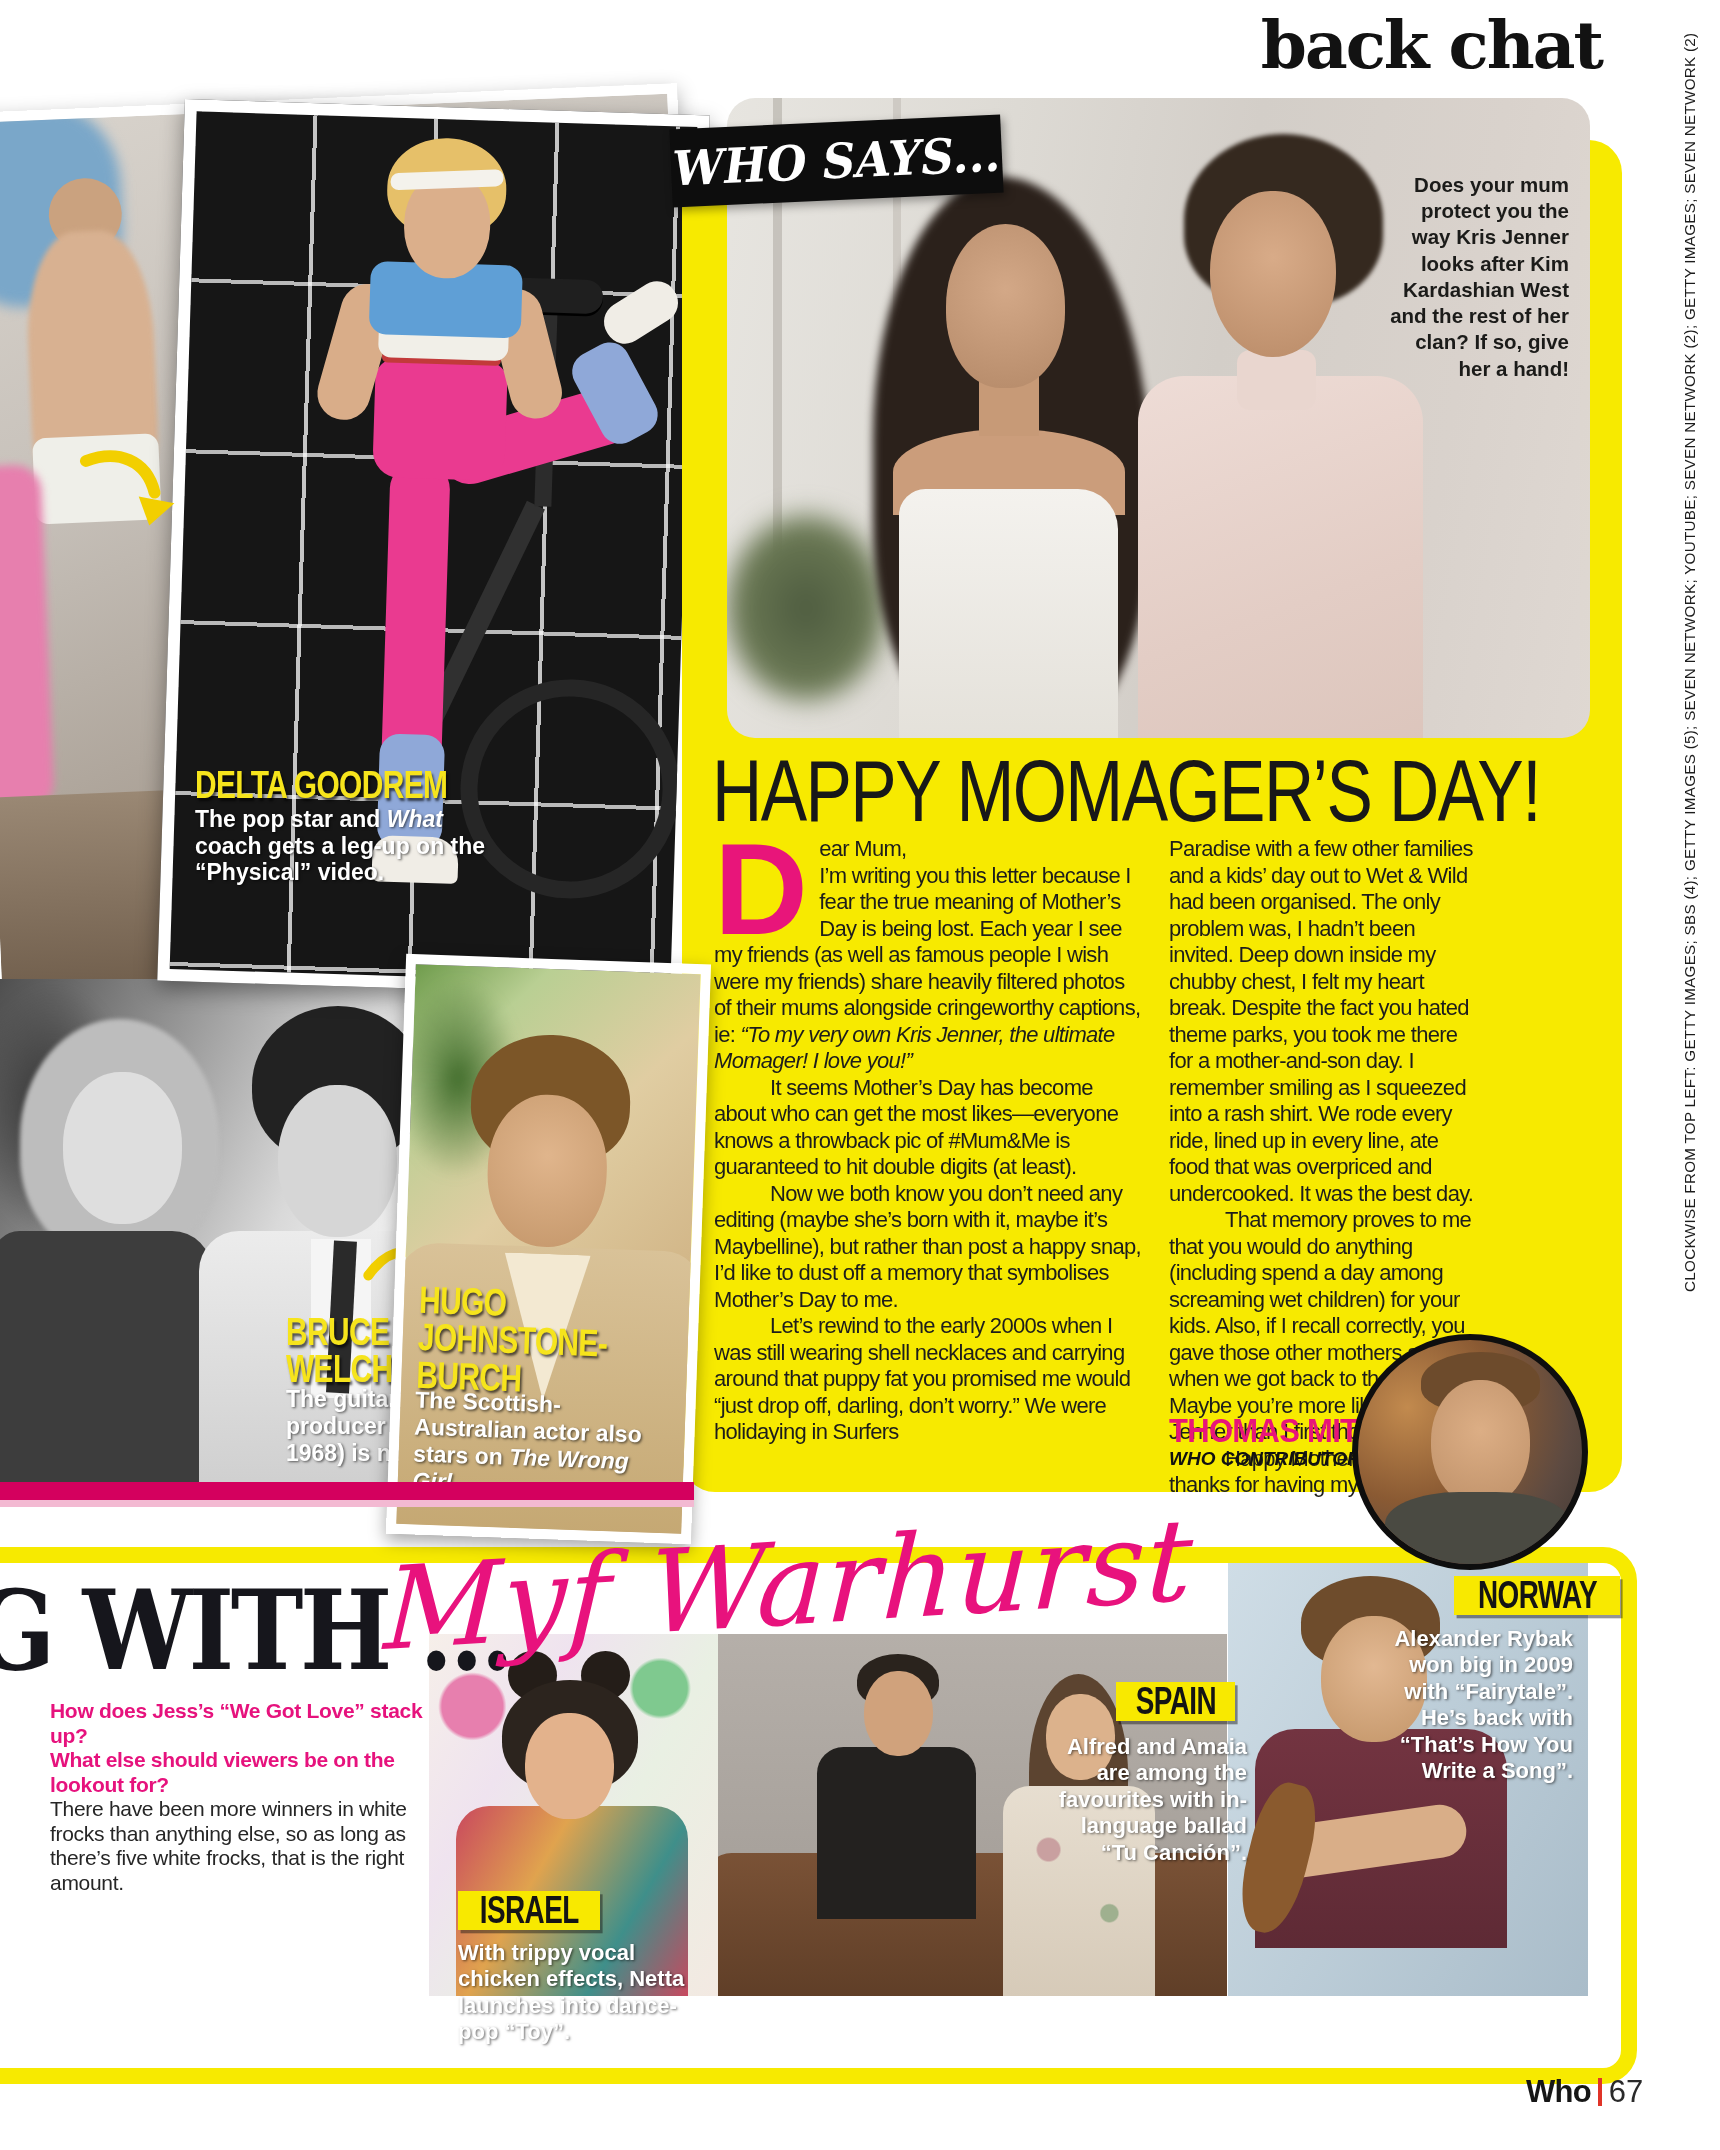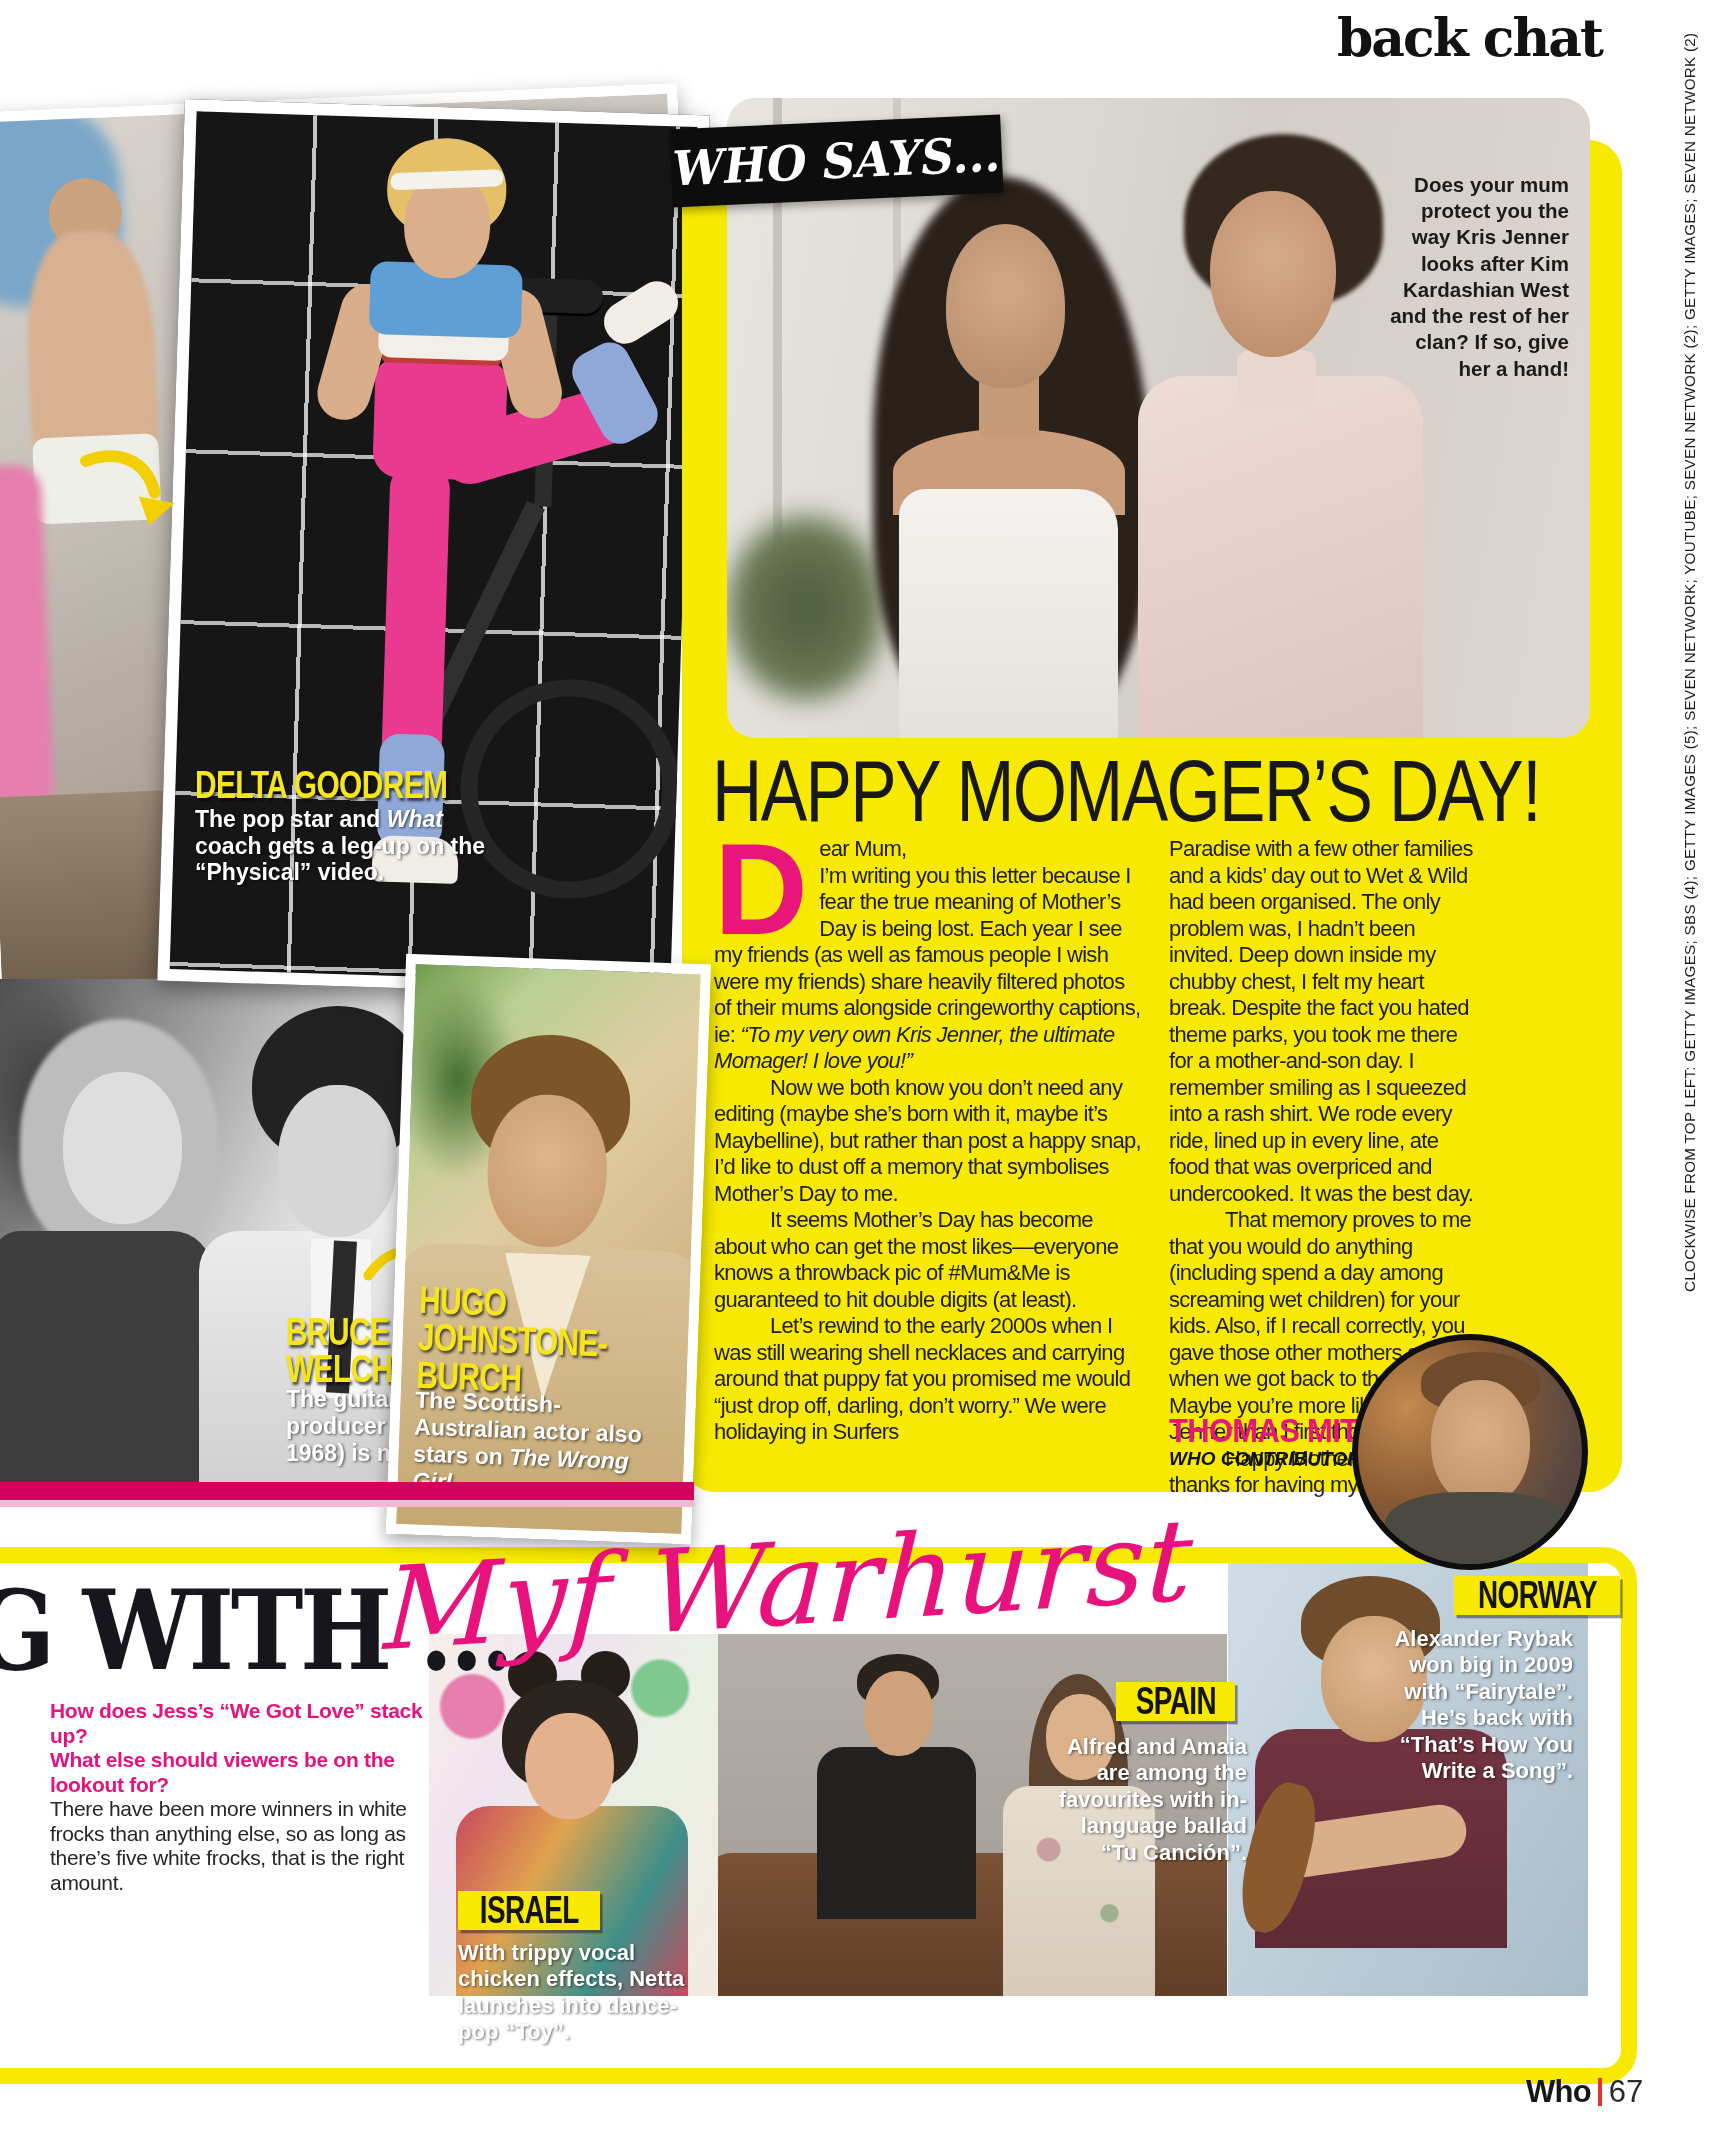--- a/index.html
+++ b/index.html
@@ -1,21 +1,21 @@
 <!DOCTYPE html>
 <html style="font-size:10.6px"><head>
 <meta charset="utf-8">
 <style>
   html,body{margin:0;padding:0;background:#e8e8e8;}
   .page{position:relative;width:1720px;height:2151px;background:#ffffff;overflow:hidden;
         font-family:"Liberation Sans",sans-serif;color:#1d1d1b;}
 
   
   .backchat{position:absolute;right:118px;top:12px;font-family:"DejaVu Serif",serif;
-    font-weight:bold;font-size:52px;letter-spacing:-2px;color:#121212;line-height:1;}
+    font-weight:bold;font-size:66px;letter-spacing:-2px;color:#121212;line-height:1;}
 
   
   .whosays{position:absolute;left:671px;top:122px;width:331px;height:78px;background:#0d0d0d;
     transform:rotate(-2.6deg);display:flex;align-items:center;justify-content:center;z-index:30;
     box-shadow:2.6px 4px 9.3px rgba(0,0,0,.35);}
   .whosays span{font-family:"DejaVu Serif",serif;font-style:italic;font-weight:bold;
     color:#fff;font-size:48px;letter-spacing:0px;white-space:nowrap;transform:scaleX(.95);}
 
   
   .yellowbox{position:absolute;left:682px;top:140px;width:940px;height:1352px;
@@ -277,22 +277,22 @@
     <div class="kp kris-neckline"></div>
     <div class="kp kris-hair"></div>
     <div class="kp kris-face"></div>
   </div>
   <div class="kim-caption">Does your mum protect you the way Kris Jenner looks after Kim Kardashian West and the rest of her clan? If so, give her a hand!</div>
 
   <div class="headline">HAPPY MOMAGER’S DAY!</div>
   <div class="col col1">
     <p><span class="dropcap">D</span><span><span>ear Mum,</span></span></p>
     <p><span>I’m writing you this letter because I fear the true meaning of Mother’s Day is being lost. Each year I see my friends (as well as famous people I wish were my friends) share heavily filtered photos of their mums alongside cringeworthy captions, ie: </span><span class="it">“To my very own Kris Jenner, the ultimate Momager! I love you!”</span></p>
+    <p class="ind"><span>It seems Mother’s Day has become about who can get the most likes—everyone knows a throwback pic of #Mum&amp;Me is guaranteed to hit double digits (at least).</span></p>
     <p class="ind"><span>Now we both know you don’t need any editing (maybe she’s born with it, maybe it’s Maybelline), but rather than post a happy snap, I’d like to dust off a memory that symbolises Mother’s Day to me.</span></p>
-    <p class="ind"><span>It seems Mother’s Day has become about who can get the most likes—everyone knows a throwback pic of #Mum&amp;Me is guaranteed to hit double digits (at least).</span></p>
     <p class="ind"><span>Let’s rewind to the early 2000s when I was still wearing shell necklaces and carrying around that puppy fat you promised me would “just drop off, darling, don’t worry.” We were holidaying in Surfers</span></p>
   </div>
   <div class="col col2">
     <div class="circ-spacer"></div>
     <p><span>Paradise with a few other families and a kids’ day out to Wet &amp; Wild had been organised. The only problem was, I hadn’t been invited. Deep down inside my chubby chest, I felt my heart break. Despite the fact you hated theme parks, you took me there for a mother-and-son day. I remember smiling as I squeezed into a rash shirt. We rode every ride, lined up in every line, ate food that was overpriced and undercooked. It was the best day.</span></p>
     <p class="ind"><span>That memory proves to me that you would do anything (including spend a day among screaming wet children) for your kids. Also, if I recall correctly, you gave those other mothers a serve when we got back to the hotel. Maybe you’re more like Kris Jenner than I first thought ...</span></p>
     <p class="ind"><span>Happy Mother’s Day, Mum, thanks for having my back.</span></p>
   </div>
   <div class="byline">
     <div class="byline-name">THOMAS MITCHELL</div>

